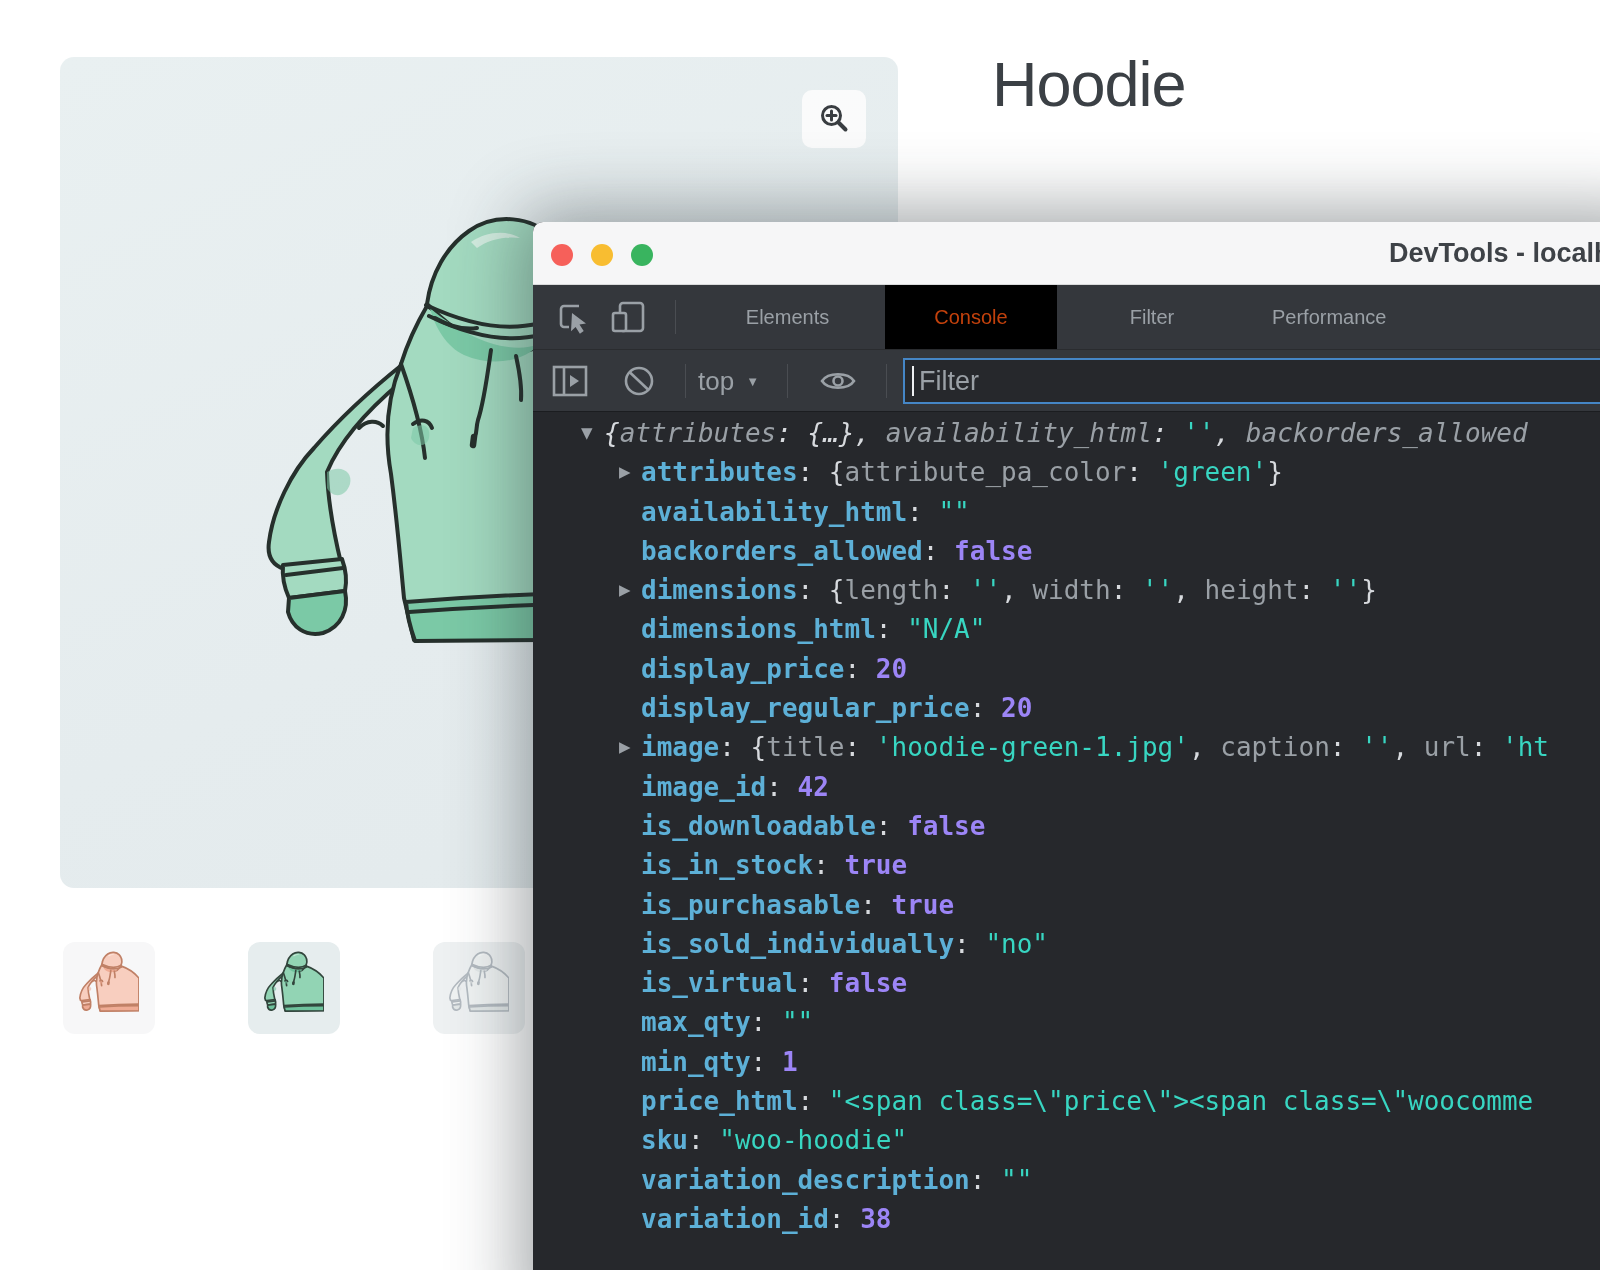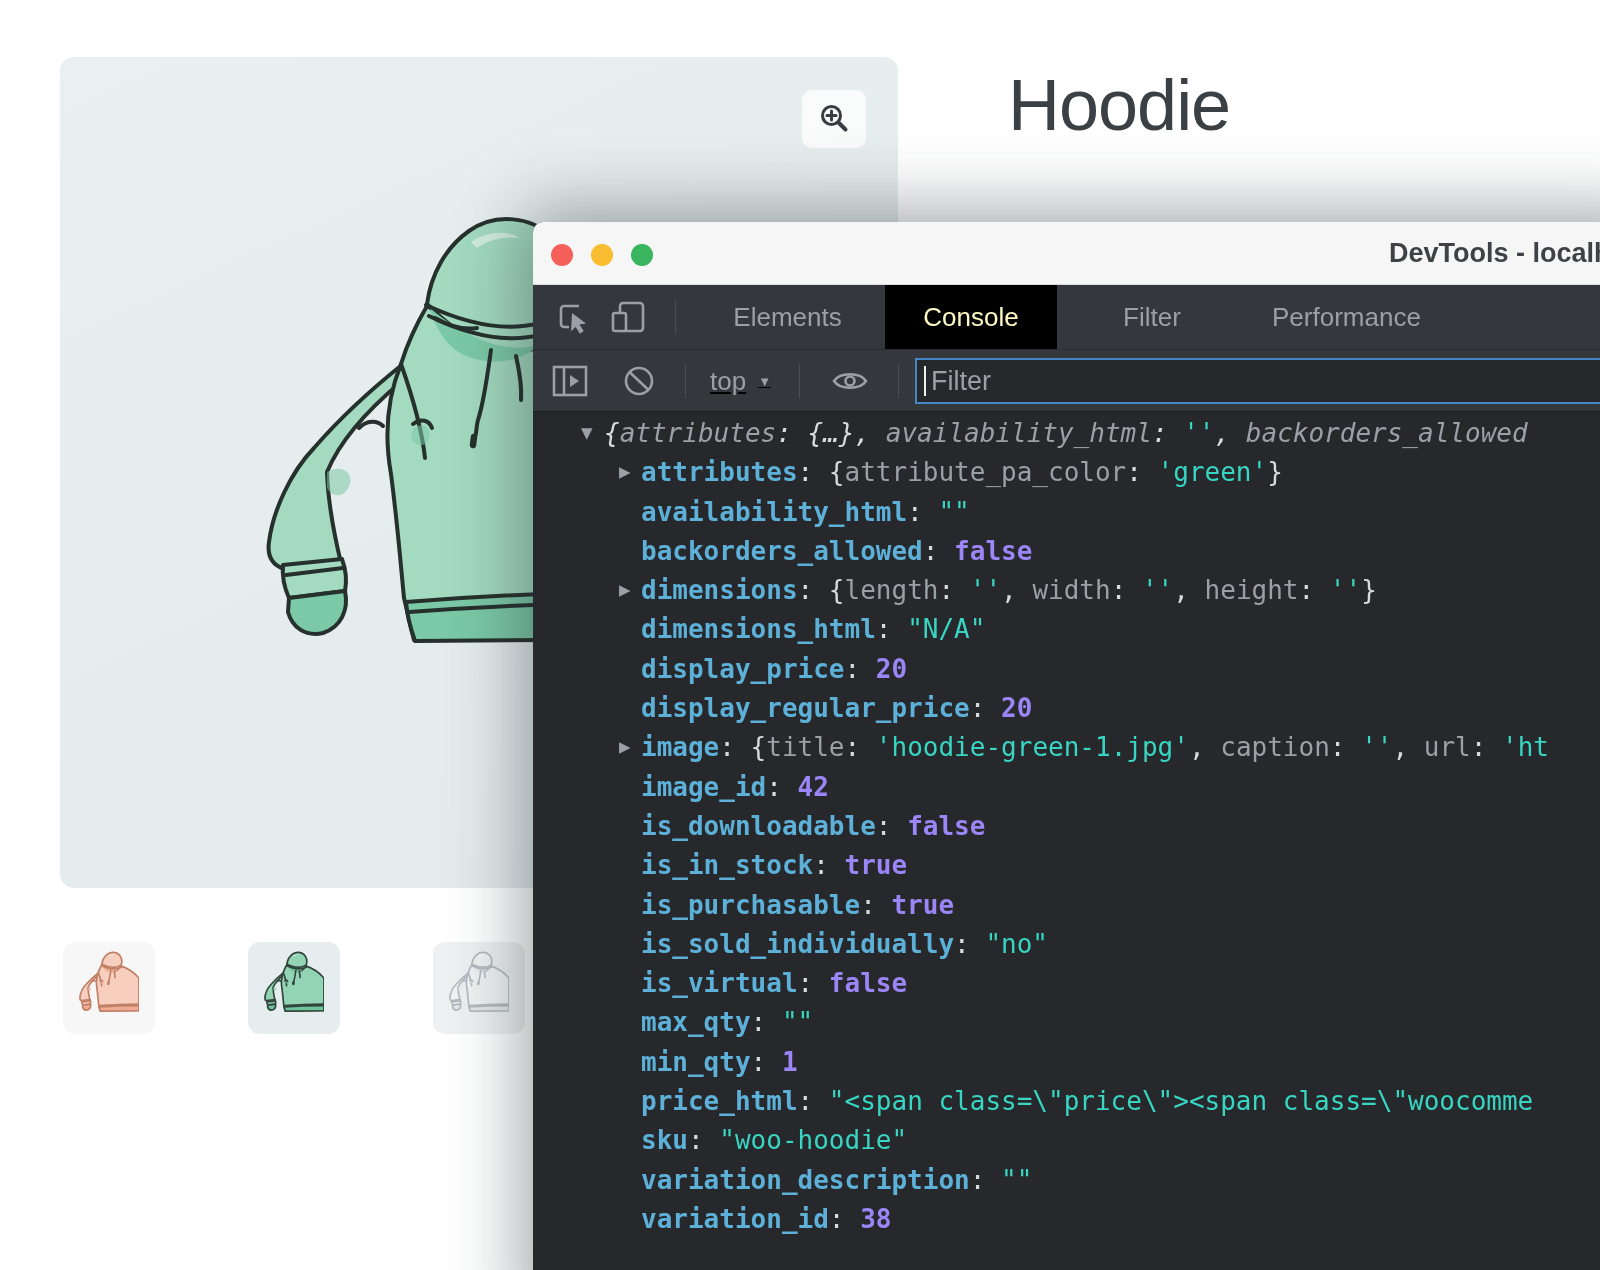--- a/index.html
+++ b/index.html
@@ -8,21 +8,21 @@
 
   
   .gallery-panel{position:absolute;left:60px;top:57px;width:838px;height:831px;
     background:linear-gradient(155deg,#e9f0f1 0%,#e5ecee 60%,#e3eaec 100%);
     border-radius:14px;z-index:1;}
   .zoom-btn{position:absolute;left:742px;top:33px;width:64px;height:58px;border:none;
     border-radius:10px;background:rgba(251,251,251,.95);cursor:pointer;
     display:flex;align-items:center;justify-content:center;padding:0;}
   .hoodie-big{position:absolute;left:263px;top:166px;width:430px;height:640px;z-index:2;}
 
-  .page-title{position:absolute;left:992px;top:48px;margin:16px;font-size:72px;font-weight:200;
+  .page-title{position:absolute;left:992px;top:48px;margin:0;font-size:63px;font-weight:200;
     letter-spacing:-1px;color:#3b4045;z-index:1;font-family:"Liberation Sans",sans-serif;}
 
   .thumbs{position:absolute;left:63px;top:942px;display:flex;gap:93px;z-index:1;}
   .thumb{width:92px;height:92px;border-radius:12px;display:flex;align-items:center;
     justify-content:center;cursor:pointer;}
   .thumb svg{width:60px;height:89px;margin-top:2px;}
   .thumb-0{background:#f7f7f8;}
   .thumb-1{background:#e6edee;}
   .thumb-2{background:#eef1f2;}
 
@@ -44,35 +44,35 @@
   .tl-green{left:98px;background:#39b45f;}
   .win-title{position:absolute;left:856px;top:0;line-height:62px;font-size:27px;
     font-weight:bold;color:#3e4247;white-space:nowrap;}
 
   .tabbar{height:64px;background:#34373c;display:flex;align-items:center;padding-left:22px;}
   .tbicon{display:flex;align-items:center;justify-content:center;cursor:pointer;}
   .tbicon svg{display:block;}
   .vsep{width:1px;height:34px;background:#4a4d52;flex:0 0 1px;}
   .tabbar .vsep{margin-left:26px;}
   .tabs{display:flex;height:64px;margin-left:14px;}
-  .tab{height:64px;line-height:64px;text-align:center;font-size:26px;color:#9aa0a6;
+  .tab{height:64px;line-height:64px;text-align:center;font-size:20px;color:#9aa0a6;
     cursor:pointer;white-space:nowrap;}
-  .tab.active{background:#000;color:#fef9c3;}
+  .tab.active{background:#000;color:#c2410c;}
   .tab.hl{background:#3d4046;color:#e4e6e9;}
   [data-name="tab-elements"]{width:195px;}
   [data-name="tab-console"]{width:172px;}
   [data-name="tab-lighthouse"]{width:188px;}
   [data-name="tab-memory"]{width:190px;}
   [data-name="tab-performance"]{width:280px;text-align:left;padding-left:25px;}
 
   .consolebar{height:62px;background:#34373c;border-top:1px solid #2a2c2f;
     display:flex;align-items:center;padding-left:18px;}
   .consolebar .vsep{margin-left:28px;}
   .ico-clear{margin-left:32px;}
-  .ctx{display:flex;align-items:center;margin-left:24px;cursor:pointer;text-decoration:underline;}
+  .ctx{display:flex;align-items:center;margin-left:12px;cursor:pointer;}
   .ctx-label{font-size:26px;color:#9aa0a6;}
   .caret-down{font-size:13px;color:#9aa0a6;margin-left:12px;}
   .ico-eye{margin-left:30px;}
   .filter-wrap{position:relative;flex:1;height:46px;margin-left:16px;margin-right:24px;}
   .filter-wrap input{width:100%;height:100%;box-sizing:border-box;background:#26282c;
     border:2px solid #4586c6;color:#e8eaed;font-size:27px;padding:0 12px 0 14px;outline:none;
     font-family:"Liberation Sans",sans-serif;border-radius:0;}
   .filter-wrap input::placeholder{color:#9aa0a6;opacity:1;}
   .fake-caret{position:absolute;left:9px;top:8px;width:2px;height:30px;background:#eef0f2;z-index:2;}
 

